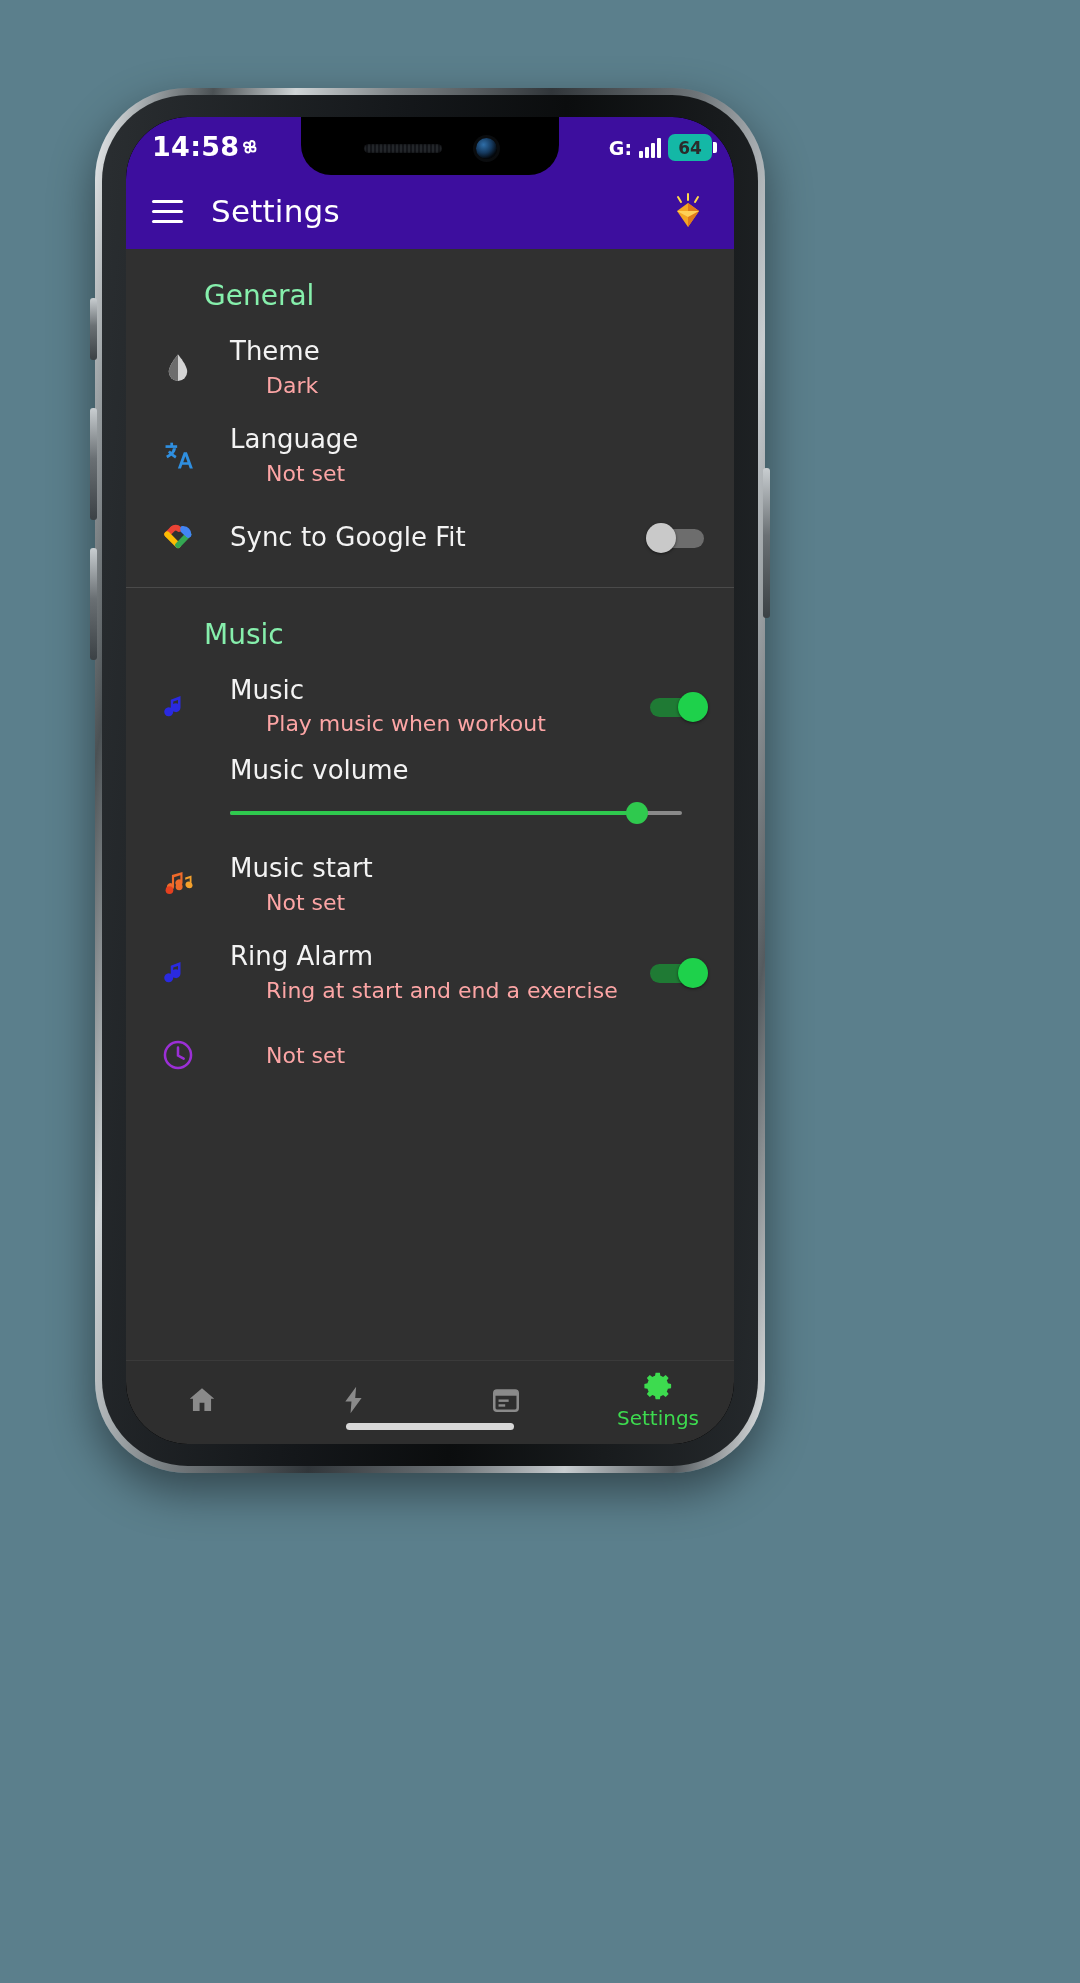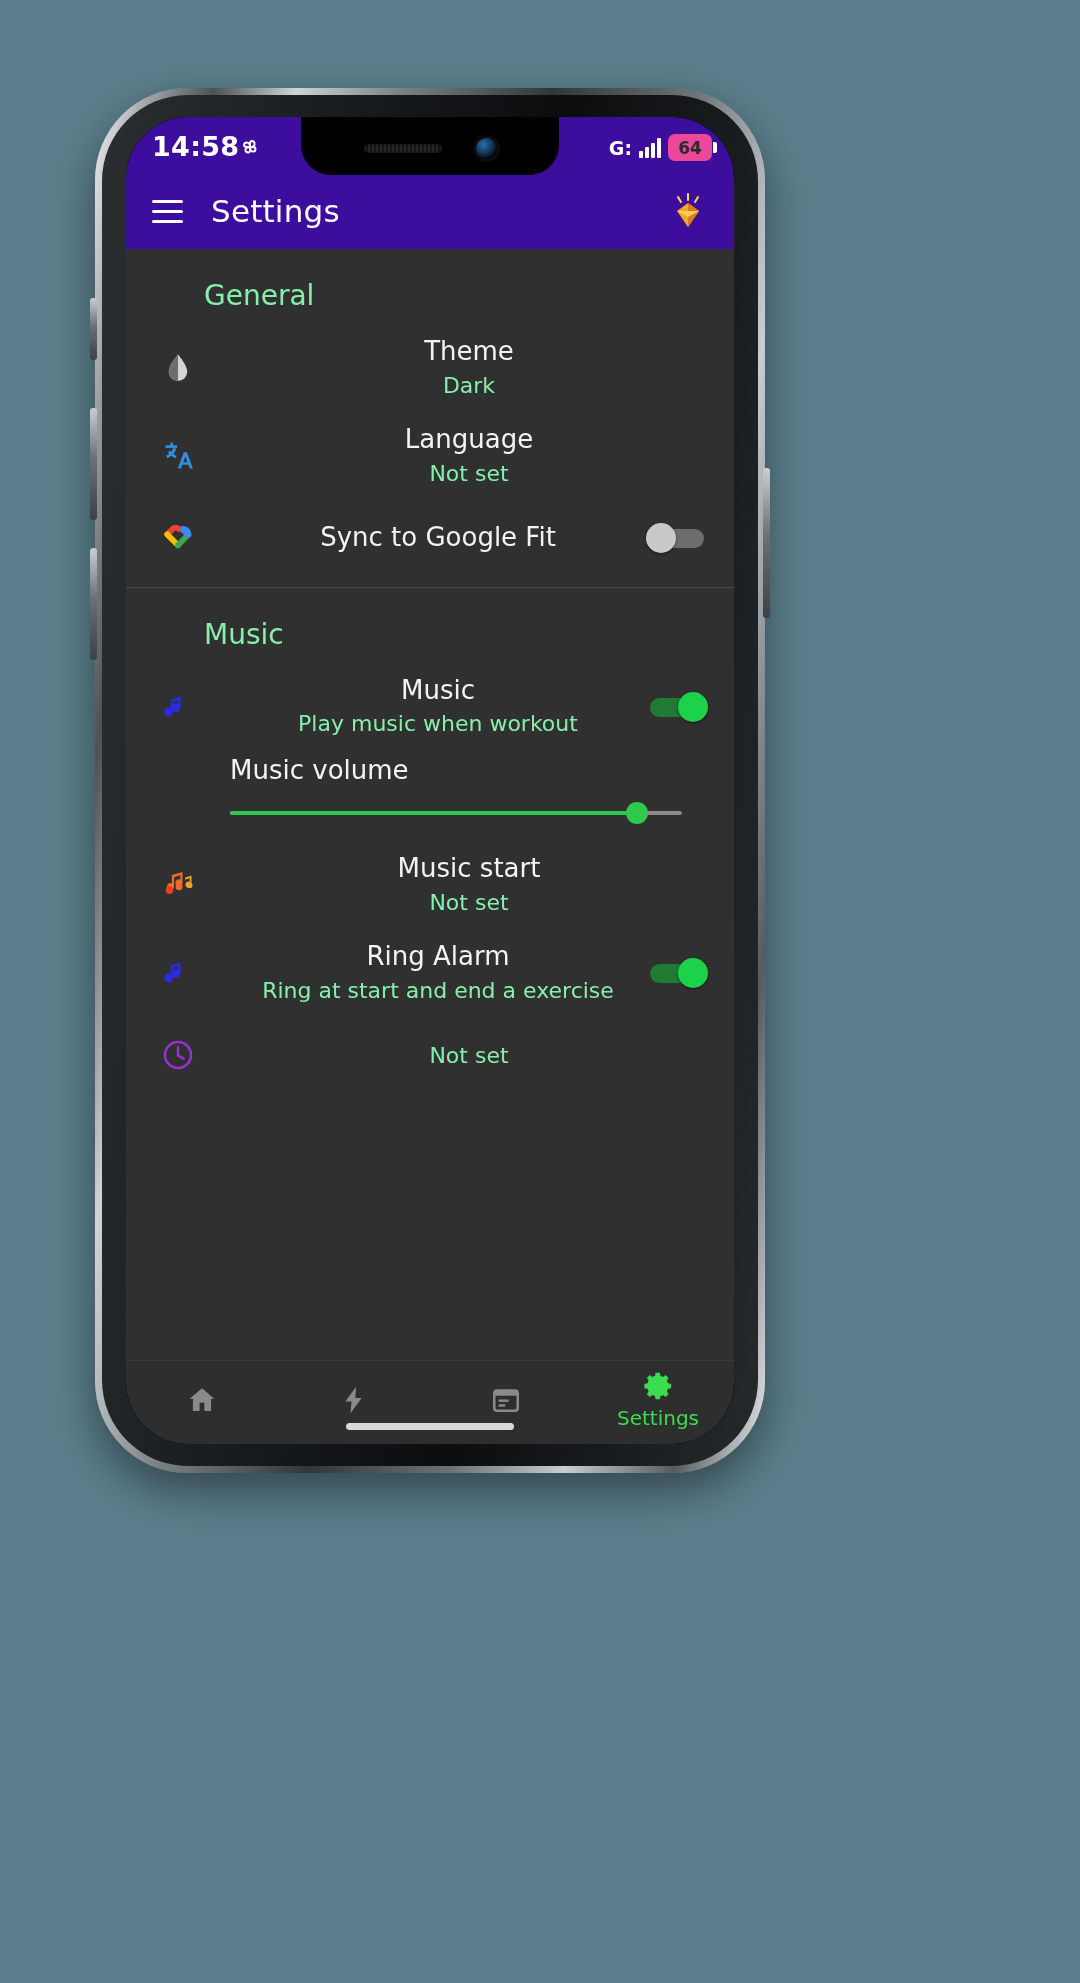--- a/index.html
+++ b/index.html
@@ -67,21 +67,21 @@
   #net-label{ font-size:19px; font-weight:700; }
   #bars{ display:flex; align-items:flex-end; gap:2px; height:20px;}
   #bars i{ display:block; width:4px; background:#fff; border-radius:1px; }
   #bars i:nth-child(1){height:7px}
   #bars i:nth-child(2){height:11px}
   #bars i:nth-child(3){height:15px}
   #bars i:nth-child(4){height:20px}
   #battery{
     display:flex; align-items:center; justify-content:center;
     min-width:44px; height:27px; border-radius:7px;
-    background:#ec4899; color:#2b2b2b; font-size:17px; font-weight:700;
+    background:#14b8a6; color:#2b2b2b; font-size:17px; font-weight:700;
     padding:0 6px; position:relative;
   }
   #battery::after{
     content:""; position:absolute; right:-5px; top:8px;
     width:4px; height:11px; background:#fff; border-radius:0 2px 2px 0;
   }
 
   
   #notch{
     position:absolute; left:50%; top:0; transform:translateX(-50%);
@@ -117,23 +117,23 @@
     padding:30px 0 12px 78px;
   }
   .row{
     display:flex; align-items:center;
     padding:12px 26px 12px 26px;
     min-height:74px;
   }
   .row-icon{
     width:52px; flex:0 0 52px; display:flex; align-items:center; justify-content:center;
   }
-  .row-text{ flex:1 1 auto; padding-left:26px;text-align:center; }
+  .row-text{ flex:1 1 auto; padding-left:26px; }
   .row-title{ color:#f3f3f3; font-size:26px; line-height:1.22; font-weight:400; }
-  .row-sub{ color:#86efac; font-size:22px; line-height:1.3; margin-top:4px; }
+  .row-sub{ color:#fca5a5; font-size:22px; line-height:1.3; margin-top:4px;margin-left:36px; }
   .divider{ height:1px; background:#4a4a4a; margin:12px 0 0 0; }
 
   
   .toggle{ flex:0 0 auto; width:62px; height:30px; position:relative; cursor:pointer; }
   .toggle .track{ position:absolute; left:4px; top:6px; width:54px; height:19px;
                   border-radius:10px; background:#6d6d6d; }
   .toggle .knob{ position:absolute; top:0; width:30px; height:30px; border-radius:50%;
                  background:#c9c9c9; left:0; box-shadow:0 1px 3px rgba(0,0,0,.5); }
   .toggle.on .track{ background:#1f7a34; }
   .toggle.on .knob{ background:#1ed14b; left:32px; }

